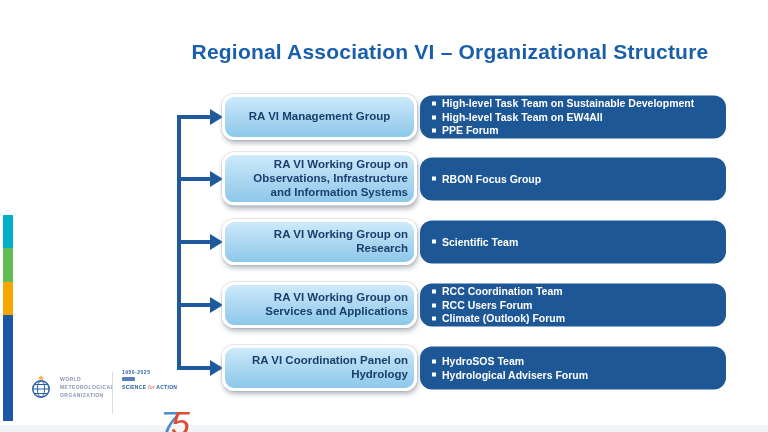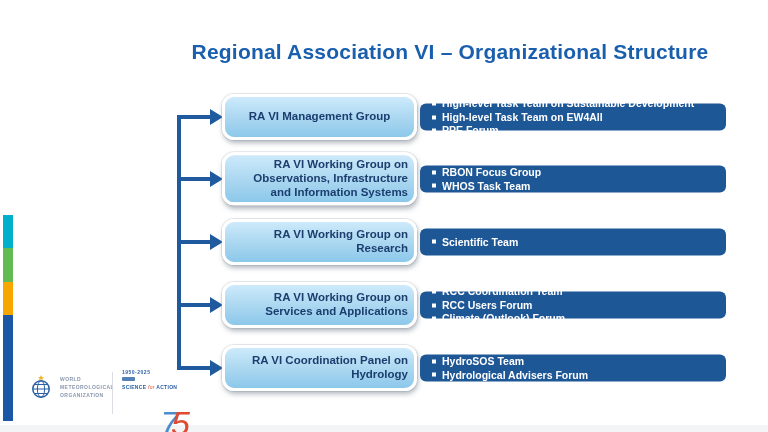--- a/index.html
+++ b/index.html
@@ -35,22 +35,22 @@
     border:3px solid #ffffff;border-radius:12px;
     background:linear-gradient(180deg,var(--group-grad-top) 0%,#a9d6f0 55%,var(--group-grad-bottom) 100%);
     box-shadow:1px 3px 5px rgba(104,116,130,.5),0 0 0 1px rgba(150,160,175,.22);
     display:flex;align-items:center;justify-content:center;
     padding:3px 6px;text-align:right;
     color:var(--group-text);font-weight:bold;font-size:11.5px;line-height:1.2;
   }
   
   .items-box{
     position:absolute;left:258px;top:50%;transform:translateY(-50%);
-    width:306px;height:27px;box-sizing:border-box;z-index:1;
-    background:var(--items-bg);border-radius:6px;
+    width:306px;height:43px;box-sizing:border-box;z-index:1;
+    background:var(--items-bg);border-radius:12px;
     display:flex;flex-direction:column;justify-content:center;
     padding:3px 10px 3px 12px;
   }
   .items-box ul{list-style:none;margin:0;padding:0;}
   .items-box li{display:flex;align-items:center;color:#fff;font-size:10.5px;font-weight:bold;line-height:1.3;white-space:nowrap;}
   .sq{width:4px;height:4px;background:#fff;margin-right:6px;flex:none;}
   
   .wmo-footer{position:absolute;left:28px;top:374px;display:flex;align-items:center;}
   .wmo-text{margin-left:6px;font-size:5px;font-weight:bold;letter-spacing:.45px;color:#8a97ad;line-height:1.6;}
   .logo-divider{position:absolute;left:112px;top:372px;width:1px;height:42px;background:#dadee3;}
@@ -107,24 +107,20 @@
         <div class="arrowhead"></div>
         <div class="group-box">
           <span>RA VI Working Group on Observations, Infrastructure and Information Systems</span>
         </div>
         <div class="items-box">
           <ul>
             <li>
               <span class="sq"></span>
               <span>RBON Focus Group</span>
             </li>
-            <li>
-              <span class="sq"></span>
-              <span>WHOS Task Team</span>
-            </li>
           </ul>
         </div>
       </div>
       <div class="row" style="top: 218px;">
         <div class="branch"></div>
         <div class="arrowhead"></div>
         <div class="group-box">
           <span>RA VI Working Group on Research</span>
         </div>
         <div class="items-box">

